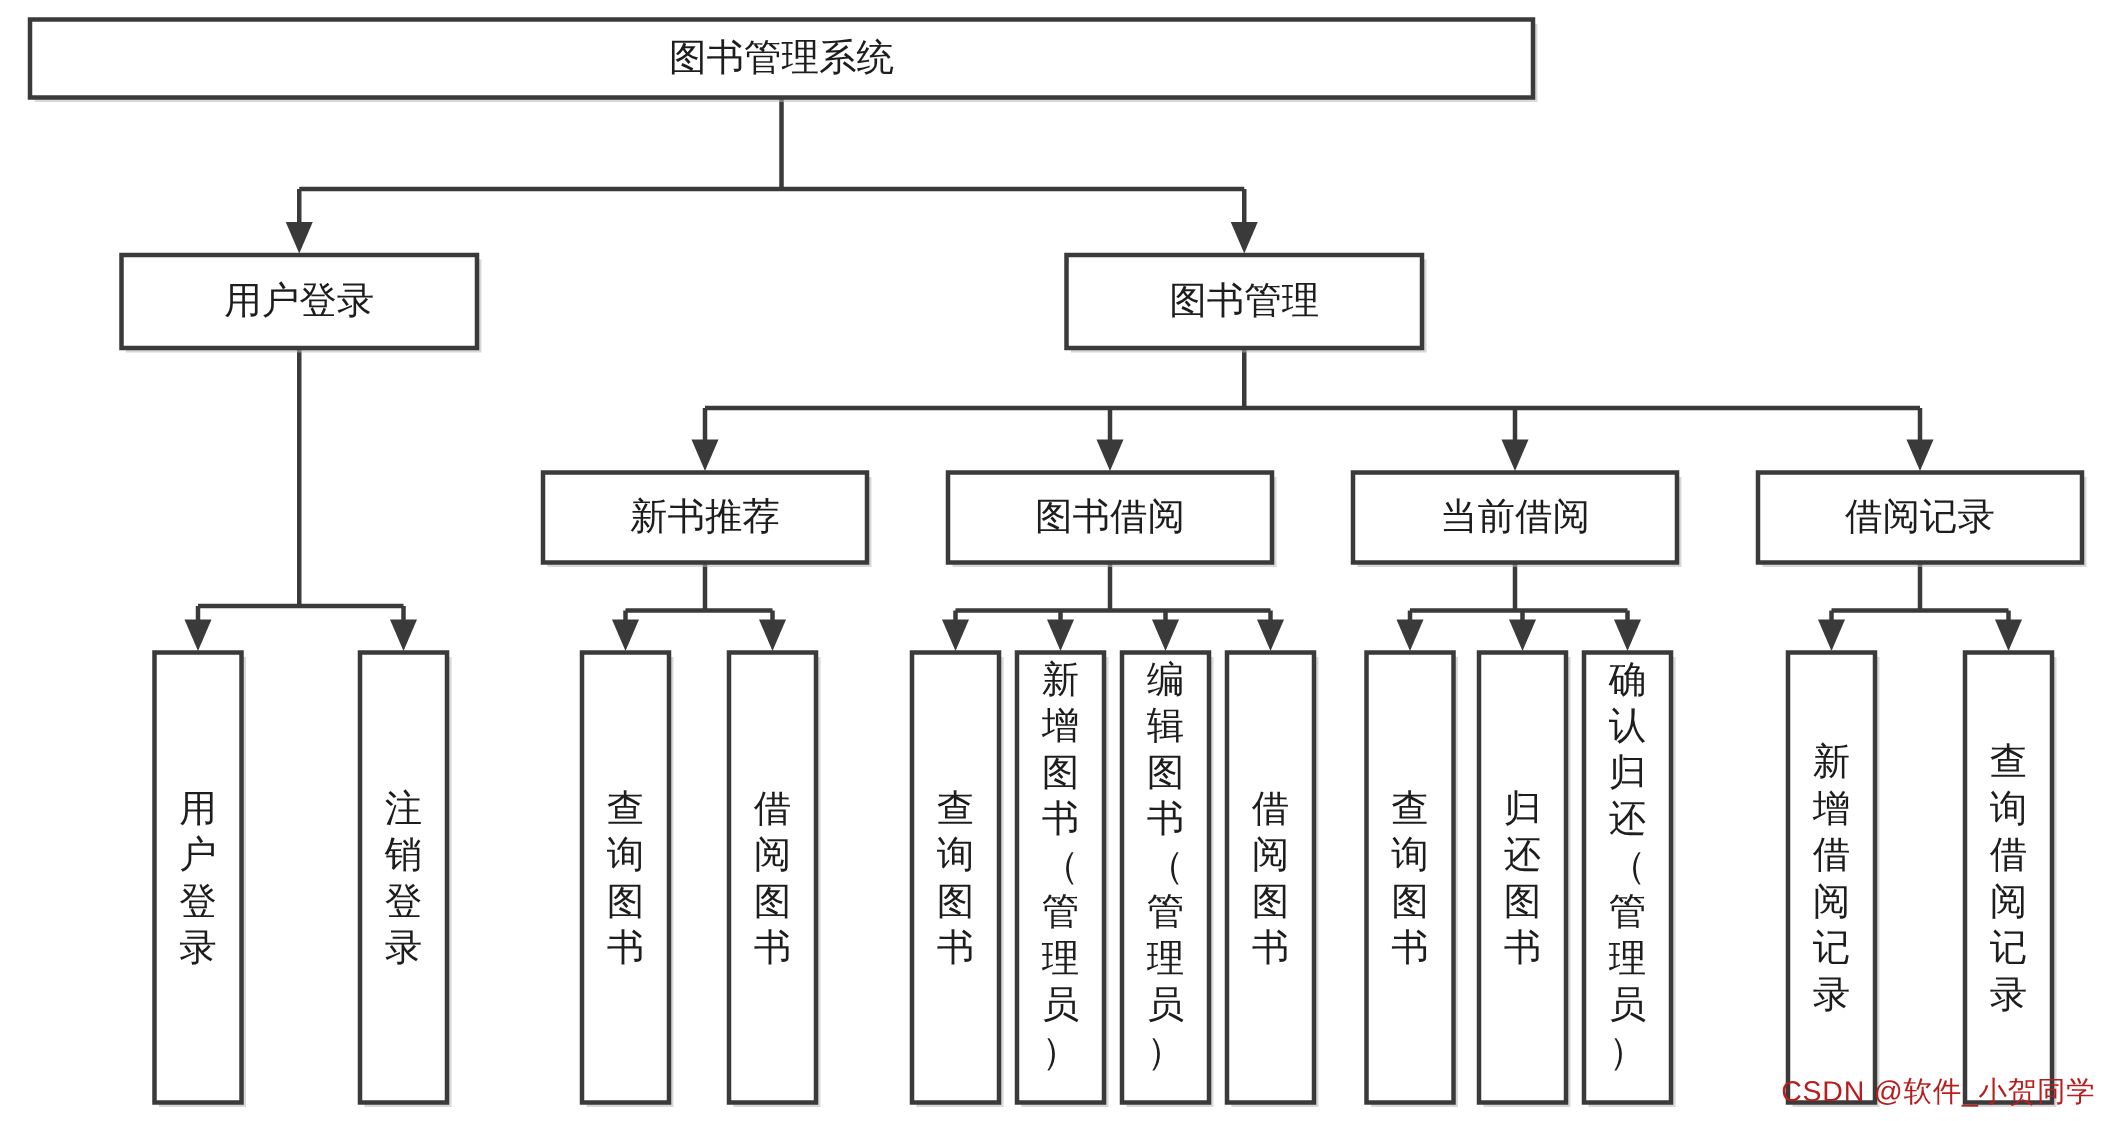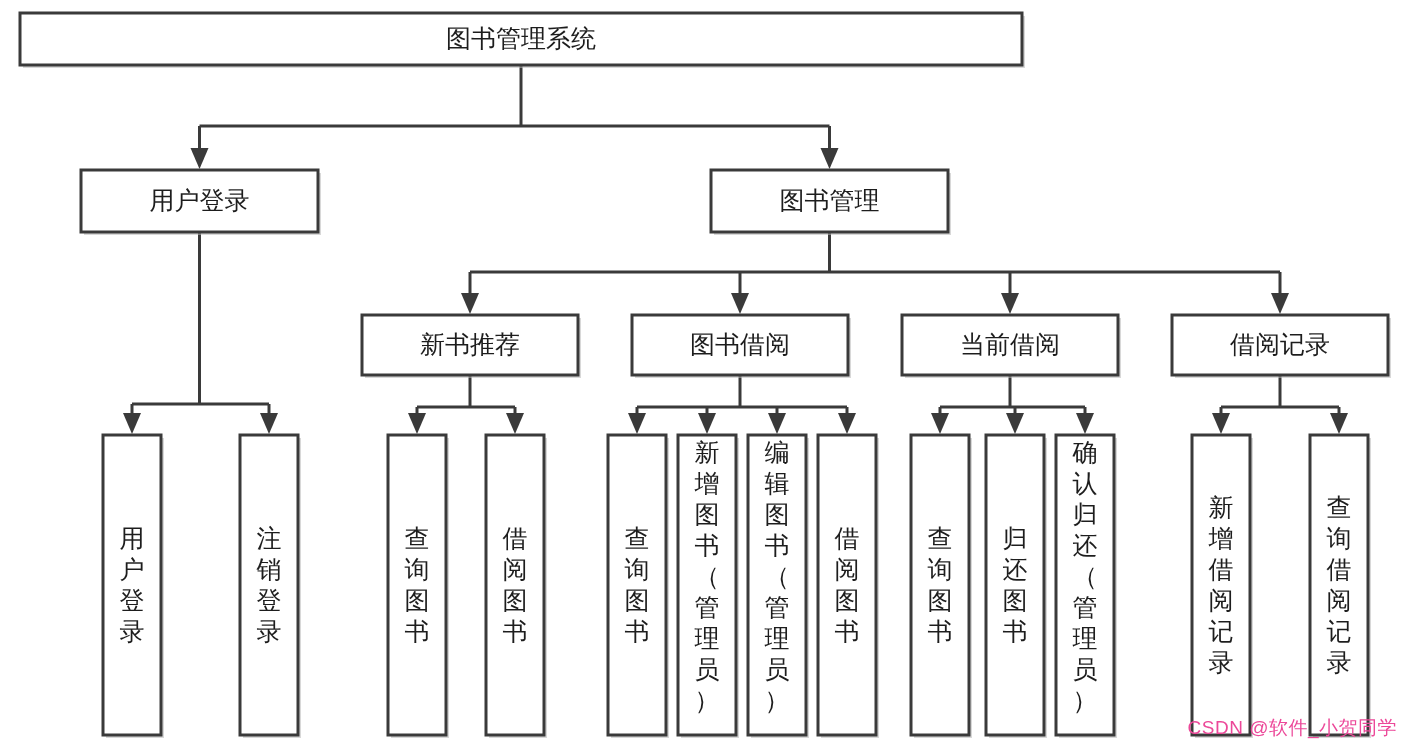--- a/index.html
+++ b/index.html
@@ -58,21 +58,21 @@
     fill: #1d1d1d;
     font-size: 25px;
     text-anchor: middle;
   }
   .watermark {
     position: absolute;
     right: 8px;
     bottom: 6px;
     font-family: "Liberation Sans", "DejaVu Sans", sans-serif;
     font-size: 19px;
-    color: #ec4899;
+    color: #b91c1c;
     letter-spacing: 0.5px;
     white-space: nowrap;
     user-select: none;
     margin-top: 39px;
   }
 </style>
 </head>
 <body>
 
 <div id="diagram-root">

